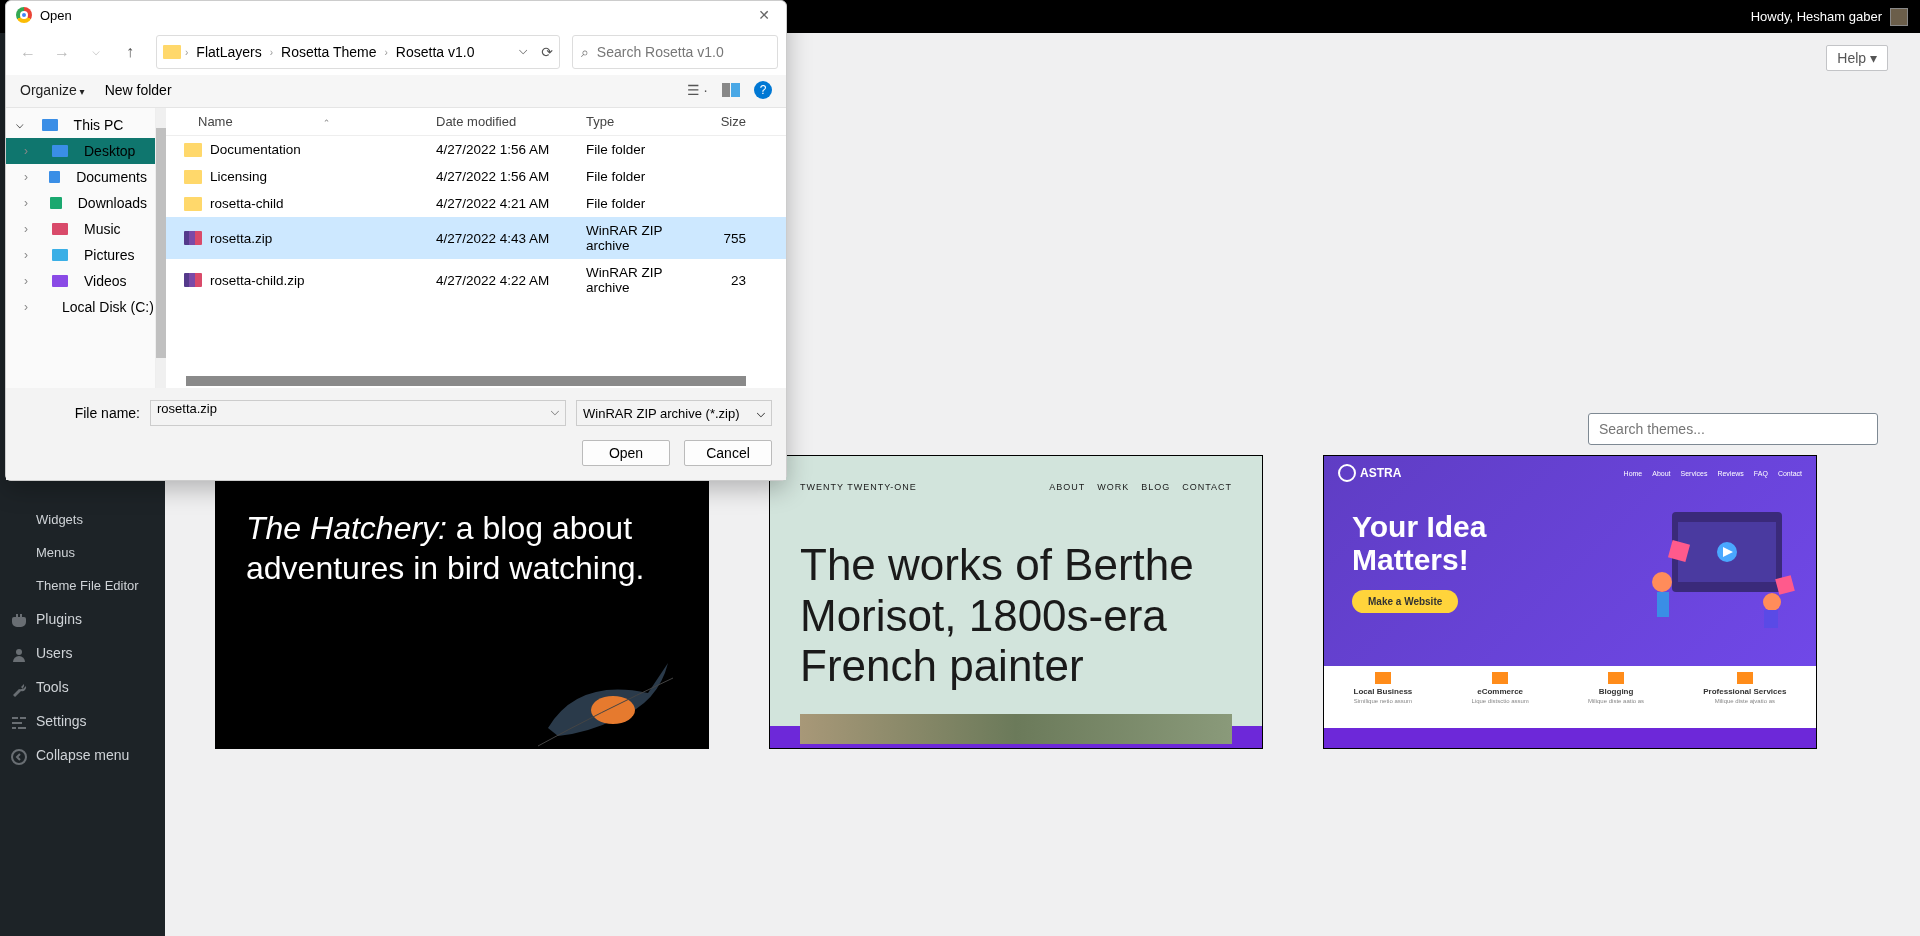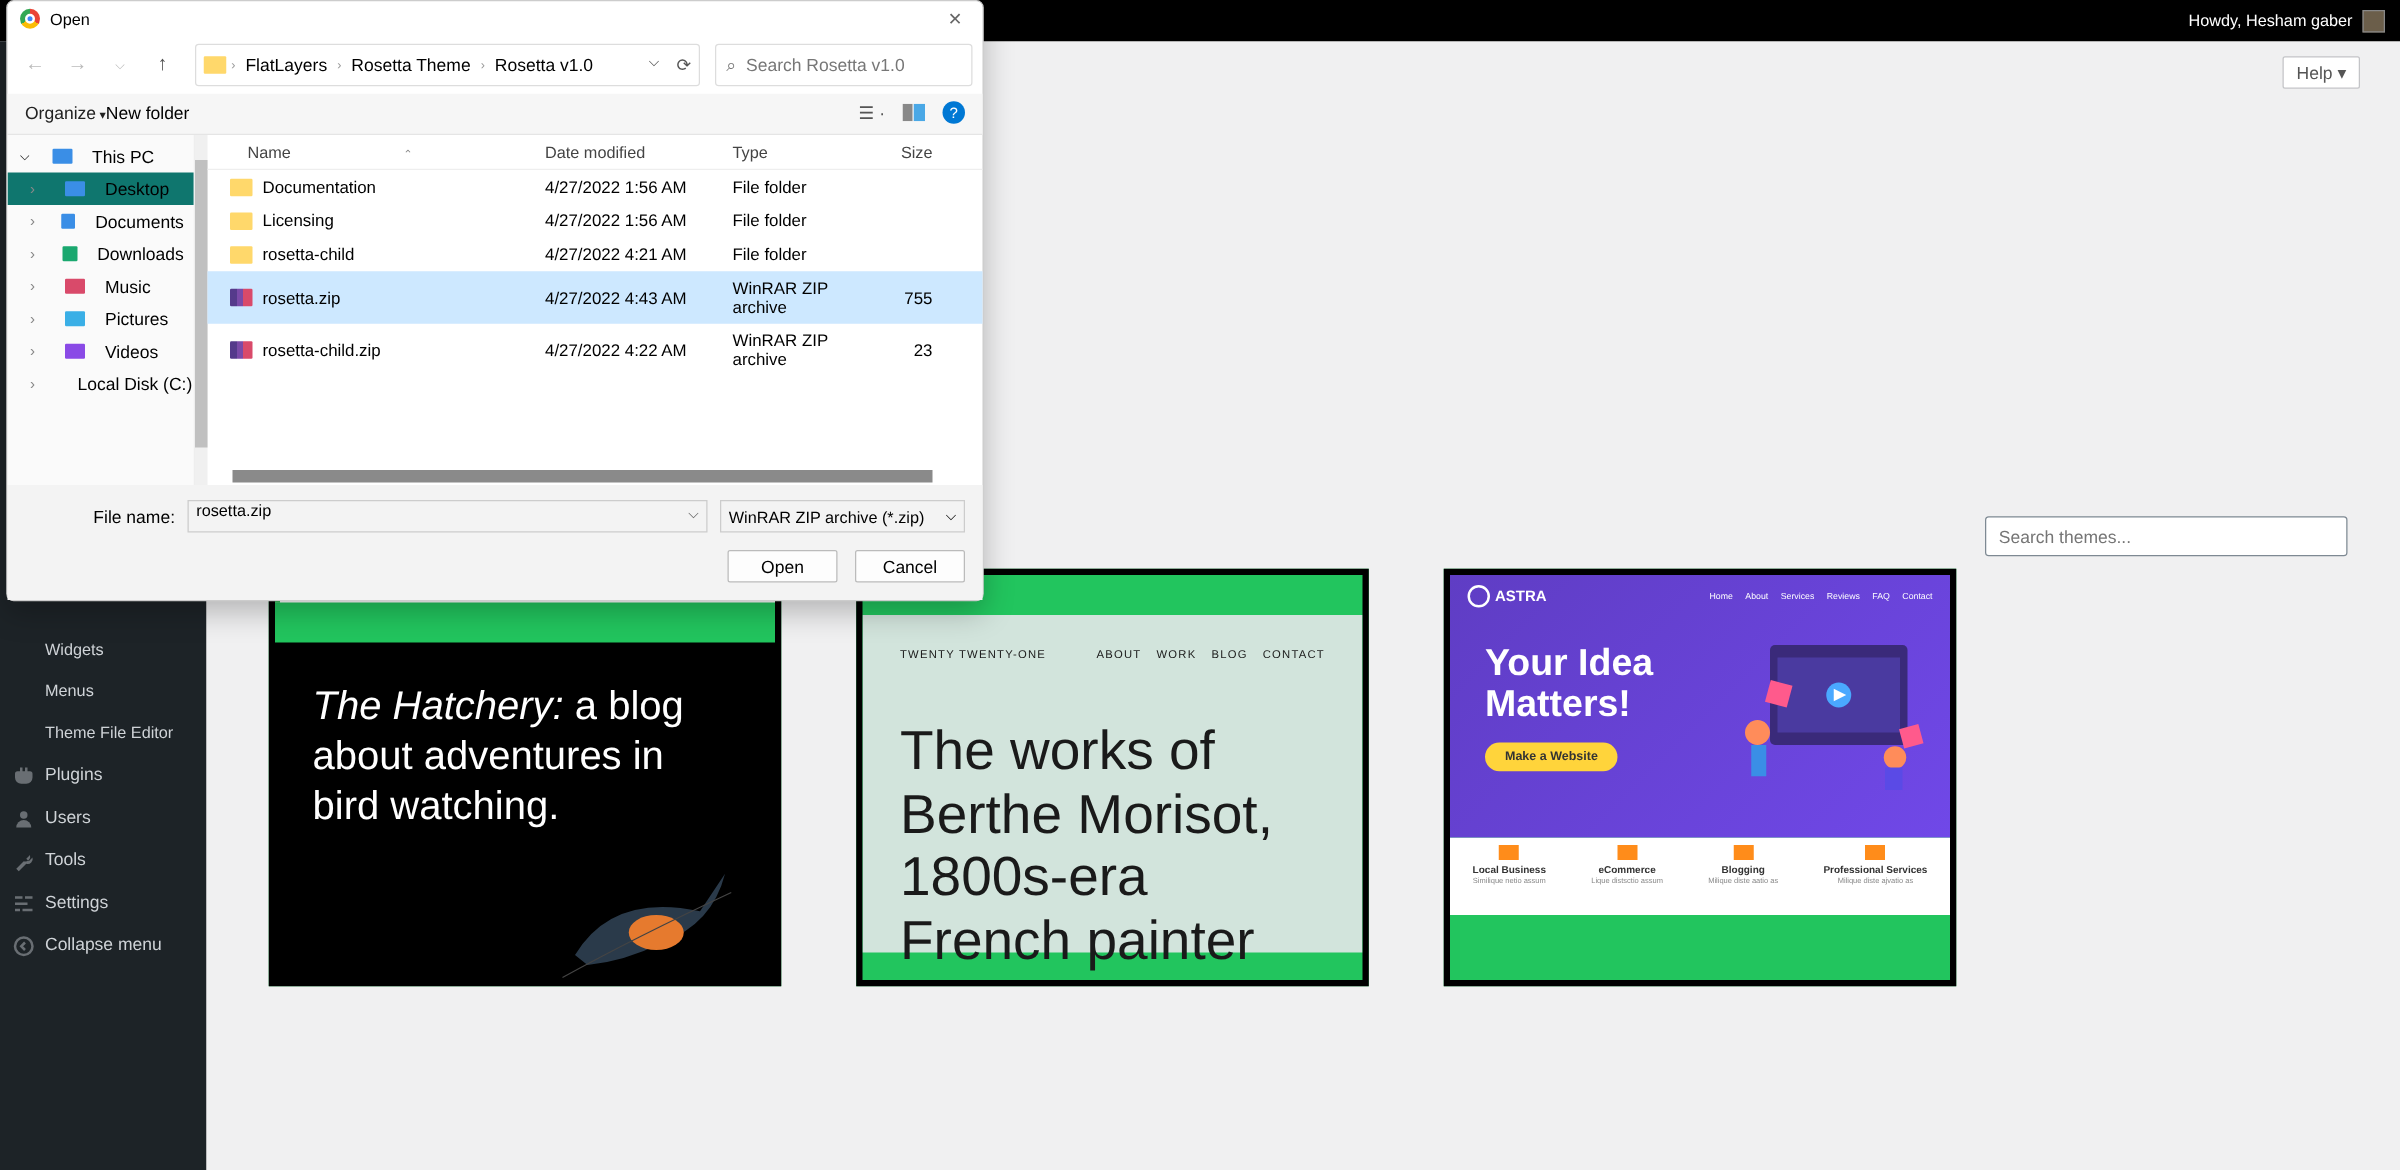--- a/index.html
+++ b/index.html
@@ -21,24 +21,24 @@
 .wp-help-btn::after { content: " ▾"; }
 .wp-upload-text { margin-top: 130px; font-size: 24px; color: #333; }
 .wp-nofile { font-size: 16px; color: #333; }
 .wp-install-btn { border: 1px solid #ccc; background: #f6f7f7; padding: 6px 14px; font-size: 14px; color: #aaa; border-radius: 3px; }
 .wp-upload-container { border: 1px solid #ccc; background: #fff; padding: 18px 24px; margin-top: 46px; display: flex; align-items: center; gap: 100px; width: fit-content; }
 
 .wp-theme-search-row { margin-top: 108px; display: flex; justify-content: flex-end; padding-right: 22px; }
 .wp-search-input { width: 290px; padding: 7px 10px; border: 1px solid #7e8993; font-size: 14px; border-radius: 3px; }
 
 .wp-themes { display: flex; gap: 60px; margin-top: 10px; padding-left: 26px; }
-.wp-theme-card { width: 410px; background: #22c55e; border: 5px solid #000000; overflow: hidden; position: relative; }
+.wp-theme-card { width: 494px; background: #6d28d9; border: 1px solid #000000; overflow: hidden; position: relative; }
 .wp-theme-card .installed-bar { background: #fff; border-left: 4px solid #00a32a; padding: 3px 10px; font-size: 14px; font-weight: 600; color: #2c3338; display: flex; align-items: center; gap: 6px; }
 .wp-theme-card .installed-bar::before { content: "✓"; color: #00a32a; font-weight: bold; }
-.theme-preview { height: 270px; margin-top: 32px; }
+.theme-preview { height: 270px; }
 
 .preview1 { background: #000; color: #fff; padding: 30px; font-family: Georgia, serif; }
 .preview1 h2 { font-size: 32px; line-height: 1.25; font-weight: normal; }
 .preview1 h2 em { font-style: italic; }
 .preview1 .bird { position: absolute; bottom: 0; right: 30px; }
 
 .preview2 { background: #d2e4dc; padding: 26px 30px; color: #1a1a1a; }
 .preview2 .nav { display: flex; justify-content: space-between; font-size: 9px; letter-spacing: 1px; }
 .preview2 .nav-right { display: flex; gap: 12px; }
 .preview2 h2 { font-size: 44px; line-height: 1.15; font-weight: 400; margin-top: 48px; }
@@ -67,21 +67,21 @@
 .dlg-nav { display: flex; align-items: center; padding: 6px 8px; gap: 6px; }
 .nav-btn { width: 28px; height: 32px; display: flex; align-items: center; justify-content: center; color: #555; cursor: pointer; }
 .nav-btn.dim { color: #bbb; }
 .breadcrumb { flex: 1; display: flex; align-items: center; border: 1px solid #ddd; border-radius: 3px; height: 34px; padding: 0 6px; gap: 4px; font-size: 14px; margin: 0 6px; }
 .breadcrumb .folder-ico { width: 18px; height: 14px; background: #ffd86b; border-radius: 1px; }
 .breadcrumb .sep { color: #999; font-size: 10px; }
 .breadcrumb .crumb { padding: 3px 4px; }
 .breadcrumb .bc-right { margin-left: auto; display: flex; gap: 14px; color: #555; }
 .search-box { width: 206px; border: 1px solid #ddd; border-radius: 3px; height: 34px; display: flex; align-items: center; padding: 0 8px; gap: 8px; color: #777; font-size: 14px; }
 
-.dlg-toolbar { display: flex; align-items: center; padding: 6px 14px 8px; font-size: 14px; background: #f6f6f6; border-bottom: 1px solid #e5e5e5; }
+.dlg-toolbar { display: flex; align-items: center; padding: 6px 14px 8px; gap: 20px; font-size: 14px; background: #f6f6f6; border-bottom: 1px solid #e5e5e5; }
 .org-btn { color: #222; }
 .org-btn::after { content: " ▾"; font-size: 10px; }
 .tool-right { margin-left: auto; display: flex; gap: 14px; align-items: center; color: #555; }
 .help-circle { width: 18px; height: 18px; background: #0078d4; color: #fff; border-radius: 50%; font-size: 12px; text-align: center; line-height: 18px; }
 
 .dlg-body { display: flex; height: 280px; }
 .dlg-tree { width: 150px; border-right: 1px solid #eee; background: #fafafa; font-size: 14px; padding-top: 4px; overflow: hidden; }
 .tree-item { padding: 5px 8px 5px 18px; display: flex; align-items: center; gap: 16px; cursor: pointer; white-space: nowrap; }
 .tree-item.root { padding-left: 10px; font-weight: 500; }
 .tree-item.root::before { content: "⌵"; transform: rotate(0deg); font-size: 10px; margin-right: 2px; }

